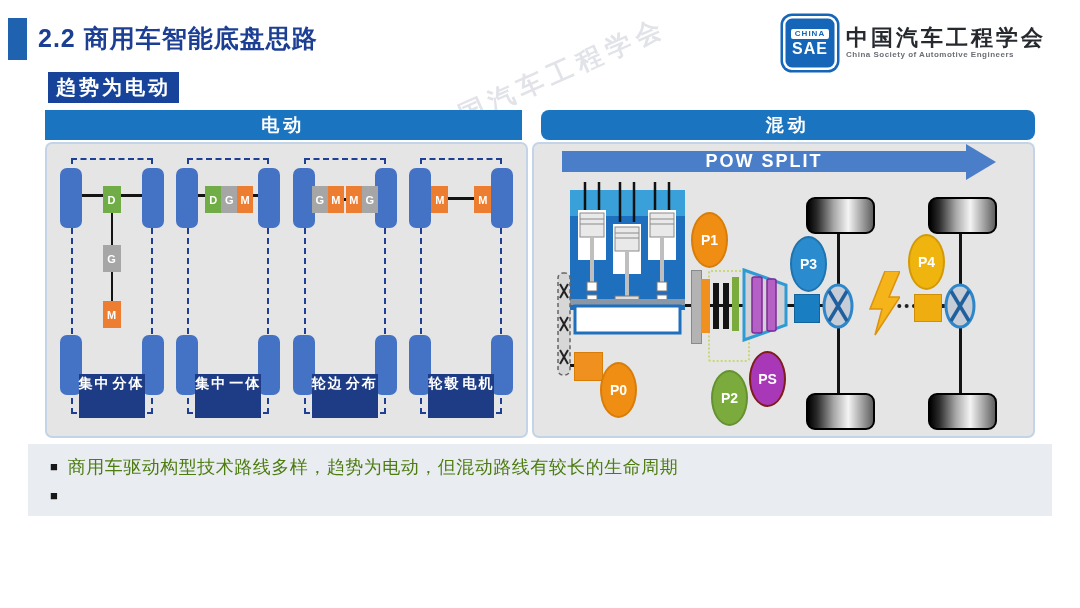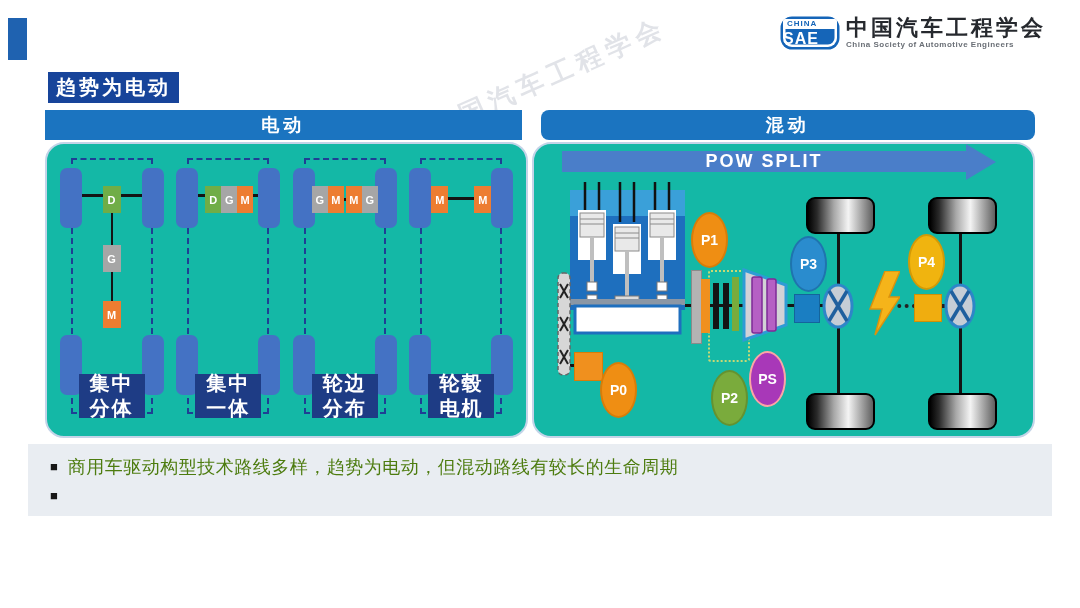--- a/index.html
+++ b/index.html
@@ -7,61 +7,61 @@
          font-family:"Liberation Sans","DejaVu Sans",sans-serif;}
   
   .accent{position:absolute;left:8px;top:18px;width:19px;height:42px;background:#1f62b0;}
   .title{position:absolute;left:38px;top:22px;font-size:25px;font-weight:bold;color:#1c3f94;letter-spacing:1px;}
   .badge{position:absolute;left:48px;top:72px;min-width:126px;height:31px;background:#17449a;color:#fff;
          font-size:20px;font-weight:bold;display:flex;align-items:center;justify-content:center;letter-spacing:3px;padding:0 8px;box-sizing:border-box;}
   .watermark{position:absolute;left:420px;top:60px;transform:rotate(-24deg);font-size:26px;font-weight:bold;
              color:rgba(104,116,140,0.20);letter-spacing:6px;white-space:nowrap;pointer-events:none;}
   
   .logo{position:absolute;right:34px;top:16px;display:flex;align-items:center;gap:9px;}
-  .sae-mark{width:54px;height:28px;background:#1565b8;border-radius:9px;box-shadow:inset 0 0 0 2.5px #fff,0 0 0 2.5px #1565b8;
-            display:flex;flex-direction:column;justify-content:center;gap:1px;}
+  .sae-mark{width:54px;height:54px;background:#1565b8;border-radius:9px;box-shadow:inset 0 0 0 2.5px #fff,0 0 0 2.5px #1565b8;
+            display:flex;flex-direction:column;align-items:center;justify-content:center;gap:1px;}
   .sae-china{background:#fff;color:#1565b8;font-size:8px;font-weight:bold;line-height:10px;padding:0 4px;border-radius:2px;letter-spacing:1px;}
   .sae-sae{color:#fff;font-size:16px;font-weight:bold;letter-spacing:1px;line-height:17px;}
   .logo-cn{font-size:22px;font-weight:bold;color:#26292e;letter-spacing:3px;line-height:24px;}
   .logo-en{font-size:8px;font-weight:bold;color:#6a6f76;letter-spacing:0.5px;line-height:10px;}
   
   .col-header{position:absolute;left:45px;top:110px;width:990px;height:30px;display:flex;gap:19px;}
   .col-cell{background:#1b74c0;color:#fff;font-size:18px;font-weight:bold;display:flex;align-items:center;justify-content:center;letter-spacing:4px;}
   .col-cell.electric{width:485px;}
   .col-cell.hybrid{width:503px;border-radius:8px;}
   
-  .panel{position:absolute;top:142px;height:296px;background:#14b8a6;border:2px solid #c3d4e8;border-radius:19px;box-sizing:border-box;}
+  .panel{position:absolute;top:142px;height:296px;background:#e5e5e5;border:2px solid #c3d4e8;border-radius:7px;box-sizing:border-box;}
   .panel-left{left:45px;width:483px;display:flex;justify-content:space-evenly;padding-top:12px;}
   .panel-right{left:532px;width:503px;}
   
   .diagram{position:relative;width:104px;height:270px;}
   .chassis{position:absolute;left:11px;right:11px;top:2px;height:252px;border:2px dashed #1f3f94;}
   .wheel{position:absolute;width:22px;height:60px;background:#4472c4;border-radius:7px;z-index:2;}
   .w-fl{left:0;top:12px;} .w-fr{right:0;top:12px;} .w-rl{left:0;top:179px;} .w-rr{right:0;top:179px;}
   .axle{position:absolute;left:20px;width:64px;top:38px;height:3px;background:#141414;z-index:1;}
   .comp{position:absolute;width:18px;height:27px;display:flex;align-items:center;justify-content:center;
         color:#fff;font-size:11px;font-weight:bold;z-index:2;}
   .c-green{background:#70ad47;} .c-gray{background:#a6a6a6;} .c-orange{background:#ed7d31;}
   .vline{position:absolute;width:2px;background:#141414;z-index:1;}
   .hline{position:absolute;height:3px;background:#141414;z-index:1;}
   .dlabel{position:absolute;left:50%;transform:translateX(-50%);top:218px;width:66px;height:44px;background:#1e3c85;
-          color:#fff;font-size:20px;font-weight:bold;text-align:center;display:flex;flex-direction:column;
+          color:#fff;font-size:14px;font-weight:bold;text-align:center;display:flex;flex-direction:row;
           justify-content:space-between;line-height:19px;z-index:3;letter-spacing:2px;}
   
   .pr-inner{position:relative;width:100%;height:100%;}
   .pow-body{position:absolute;left:28px;top:7px;width:404px;height:21px;background:#4a7ec9;color:#fff;
             font-size:18px;font-weight:bold;display:flex;align-items:center;justify-content:center;letter-spacing:2px;}
   .pow-head{position:absolute;left:432px;top:0;width:0;height:0;border-left:30px solid #4a7ec9;
             border-top:18px solid transparent;border-bottom:18px solid transparent;}
   .shaft{position:absolute;background:#141414;z-index:0;}
   .pcircle{position:absolute;width:33px;height:52px;border-radius:50%;display:flex;align-items:center;justify-content:center;
            color:#fff;font-size:14px;font-weight:bold;z-index:4;}
   .pc-orange{background:#ef8e13;border:2px solid #d87d08;}
   .pc-green{background:#7aab3c;border:2px solid #659230;}
-  .pc-purple{background:#a838b8;border:2px solid #fca5a5;}
+  .pc-purple{background:#a838b8;border:2px solid #7f1d1d;}
   .pc-blue{background:#2a8cce;border:2px solid #1f74ae;}
   .pc-yellow{background:#f0b40f;border:2px solid #d39a06;}
   .bar{position:absolute;z-index:2;}
   .plate{left:157px;top:126px;width:9px;height:72px;background:#b3b3b3;border:1px solid #8a8a8a;}
   .p1bar{left:167px;top:135px;width:9px;height:54px;background:#f0901e;}
   .clutch1{left:179px;top:139px;width:6px;height:46px;background:#141414;}
   .clutch2{left:189px;top:139px;width:6px;height:46px;background:#141414;}
   .p2bar{left:198px;top:133px;width:7px;height:54px;background:#7aab3c;}
   .p2dash{position:absolute;left:174px;top:126px;width:38px;height:88px;border:2px dotted #c9d874;border-radius:3px;z-index:1;}
   .psq{position:absolute;z-index:3;}
@@ -79,20 +79,21 @@
   .note-row{display:flex;align-items:center;gap:10px;}
   .note-marker{font-size:13px;color:#181818;line-height:18px;}
   .note-text{font-size:18px;color:#4d7c0f;letter-spacing:0.5px;}
 </style>
 </head>
 <body>
 
 <div class="slide">
 
   <div class="accent"></div>
+  <div class="title">2.2 商用车智能底盘思路</div>
   <div class="badge">趋势为电动</div>
   <div class="watermark">中国汽车工程学会</div>
 
   <div class="logo">
     <div class="sae-mark">
       <span class="sae-china">CHINA</span>
       <span class="sae-sae">SAE</span>
     </div>
     <div>
       <div class="logo-cn">中国汽车工程学会</div>

